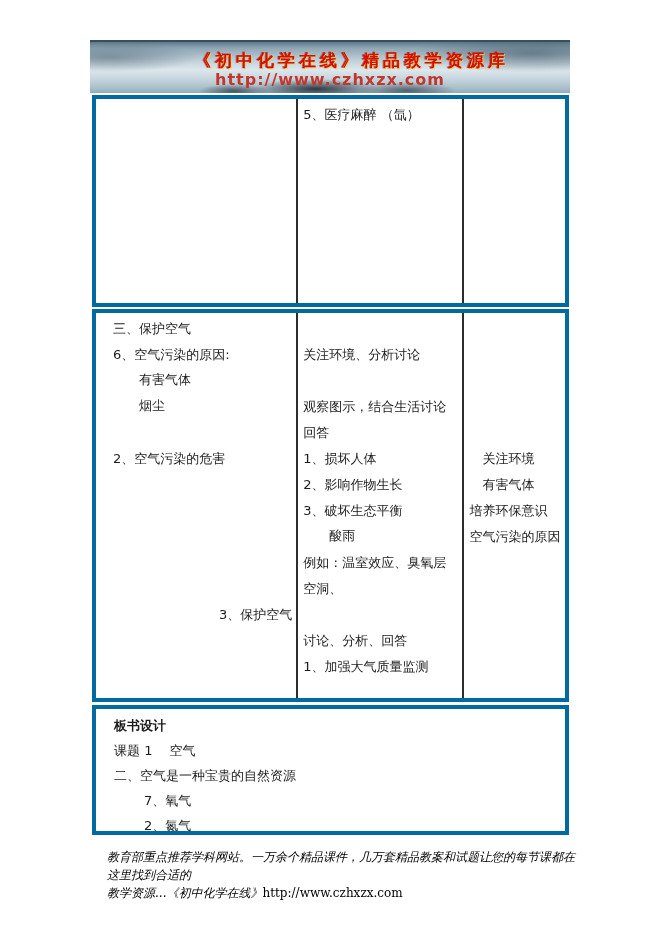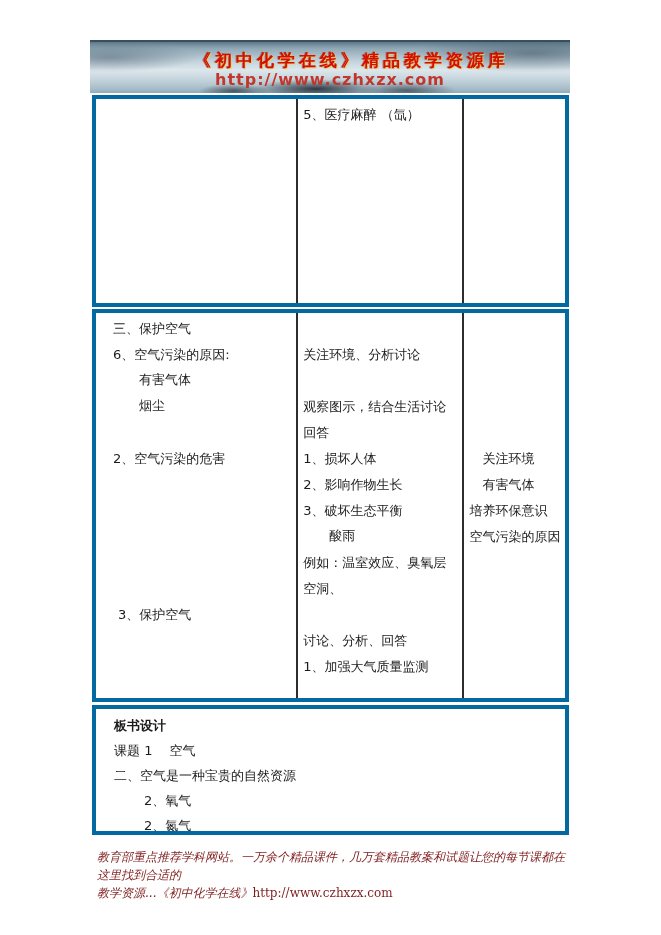--- a/index.html
+++ b/index.html
@@ -45,34 +45,34 @@
   }
   .cell:last-child { border-right:none; }
   .tbl1 { top:95px;  height:212px; }
   .tbl2 { top:309px; height:393px; }
   .tbl3 { top:705px; height:130px; }
   .col1 { width:197px;margin-left:12px; }
   .col2 { width:172px; }
   .col3 { width:104px; }
   .ln  { line-height:26px; min-height:26px; white-space:pre-wrap; }
   .sp  { height:26px; }
-  .ind-q  { padding-left:5px; }
+  .ind-q  { padding-left:5px;text-align:right; }
   .ind1   { padding-left:13px; }
   .ind2   { padding-left:26px;font-family:Liberation Mono, monospace; }
 
   
   .board { width:473px; padding:4px 6px;margin-left:12px; }
   .board .ln { line-height:25px; min-height:25px; }
   .bold  { font-weight:bold; }
   .ind-board { padding-left:30px; }
 
   
   .footer {
-    position:absolute; left:97px; top:848px; width:470px;
-    font-size:12px; line-height:18px; color:#7f1d1d;
+    position:absolute; left:107px; top:848px; width:470px;
+    font-size:12px; line-height:18px; color:#000000;
     font-style:italic; font-family:"DejaVu Serif","Liberation Serif",serif;
   }
   .footer-url { font-style:normal; font-family:"DejaVu Serif","Liberation Serif",serif; }
 </style>
 </head>
 <body>
 
 <div class="page">
 
   <div class="banner">
@@ -129,21 +129,21 @@
       <div class="ln">培养环保意识</div>
       <div class="ln">空气污染的原因</div>
     </div>
   </div>
 
   <div class="tbl tbl3">
     <div class="cell board">
       <div class="ln bold">板书设计</div>
       <div class="ln">课题 1　 空气</div>
       <div class="ln">二、空气是一种宝贵的自然资源</div>
-      <div class="ln ind-board">2、氧气</div>
+      <div class="ln ind-board">7、氧气</div>
       <div class="ln ind-board">2、氮气</div>
     </div>
   </div>
 
   <div class="footer">
     <span>教育部重点推荐学科网站。一万余个精品课件，几万套精品教案和试题让您的每节课都在这里找到合适的</span><br>
     <span>教学资源...《初中化学在线》</span><span class="footer-url">http://www.czhxzx.com</span>
   </div>
 
 </div>

